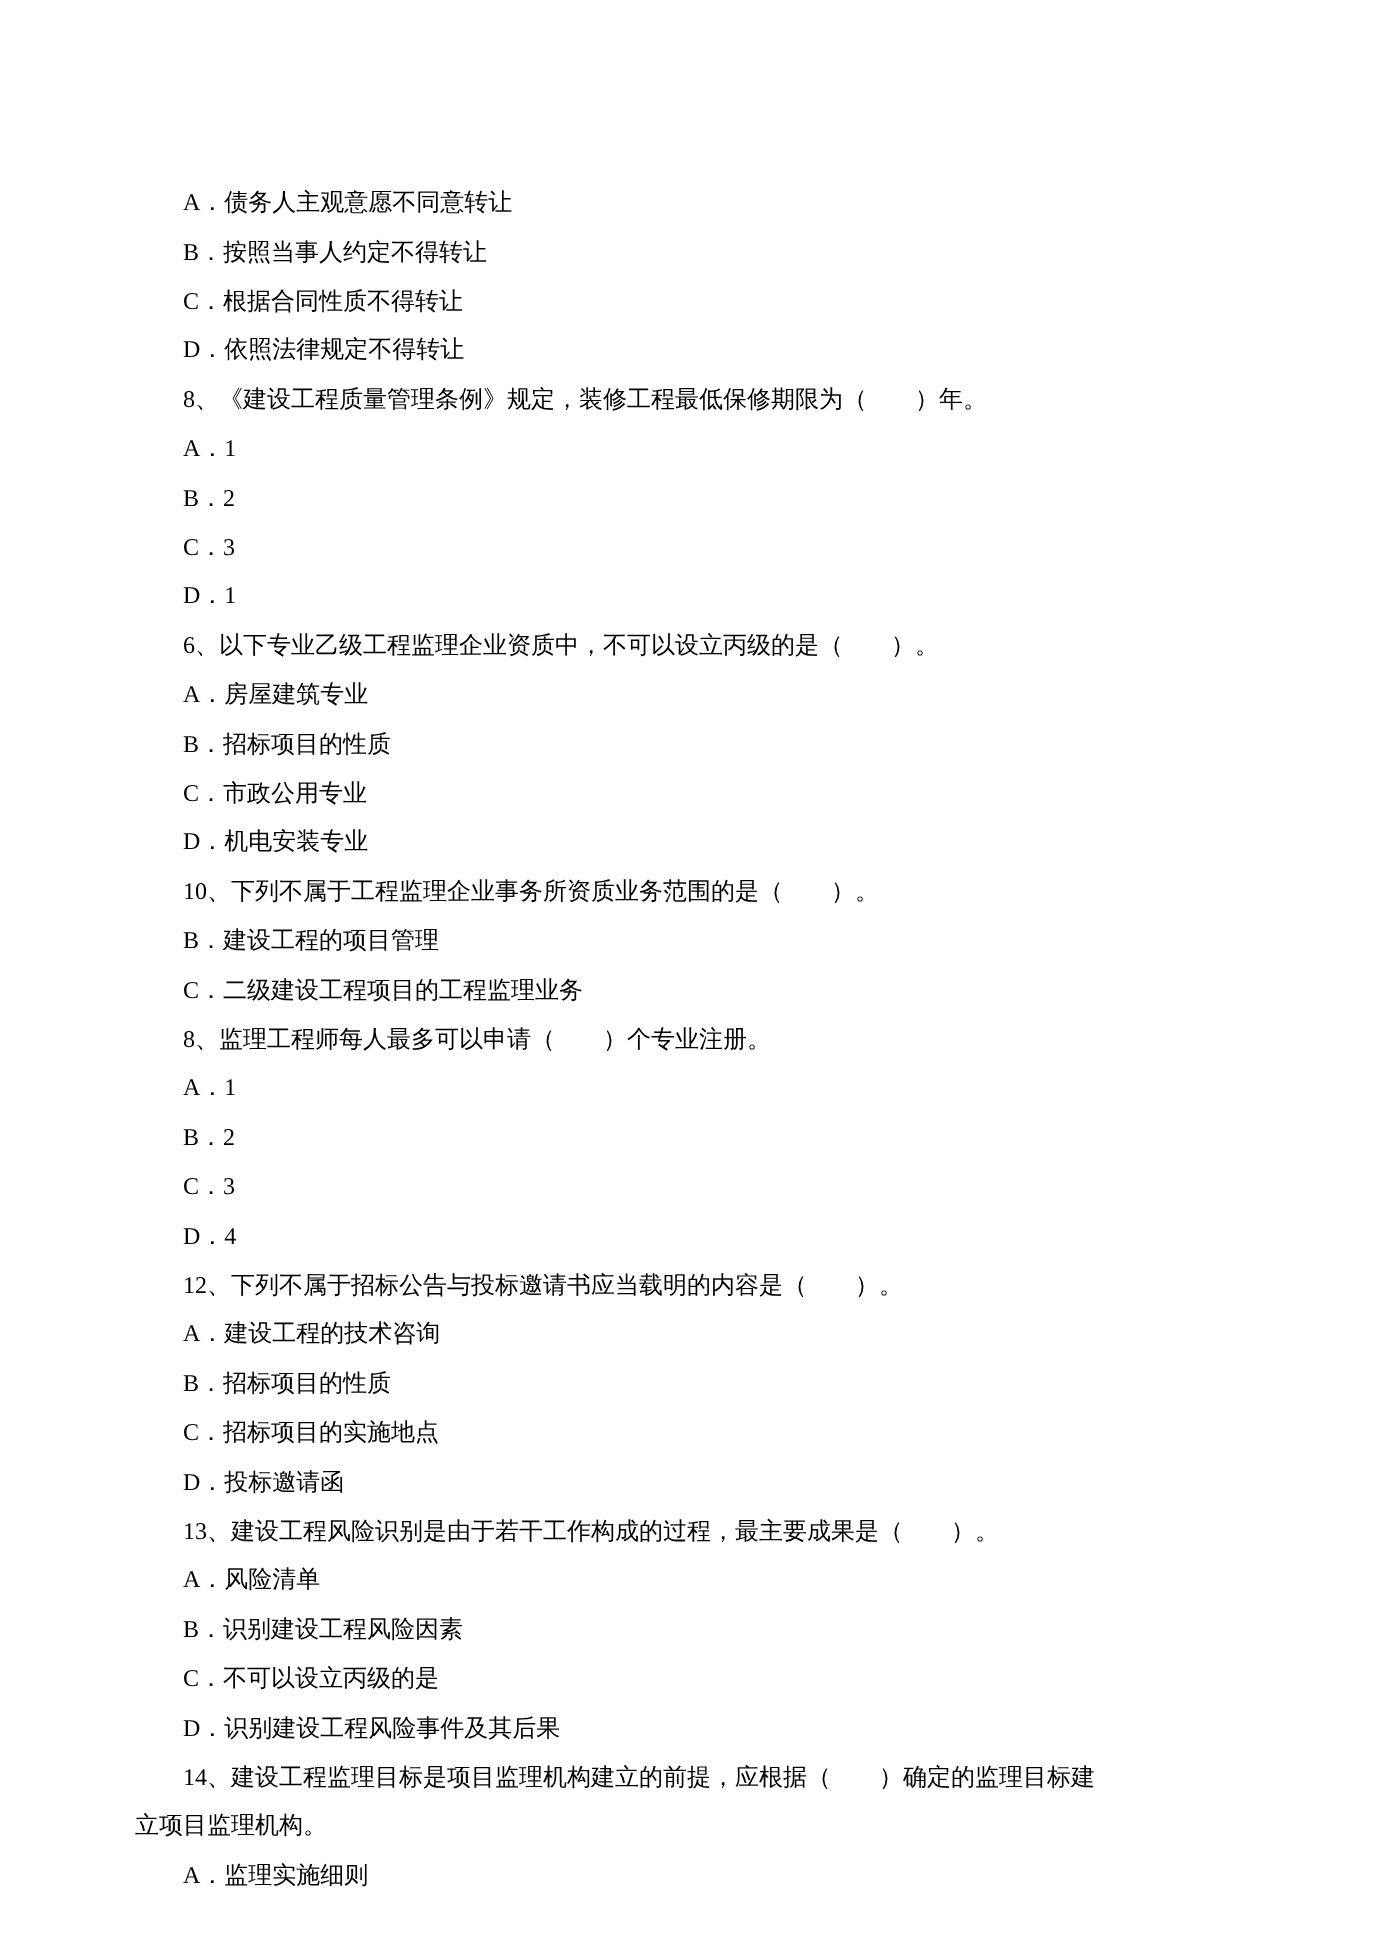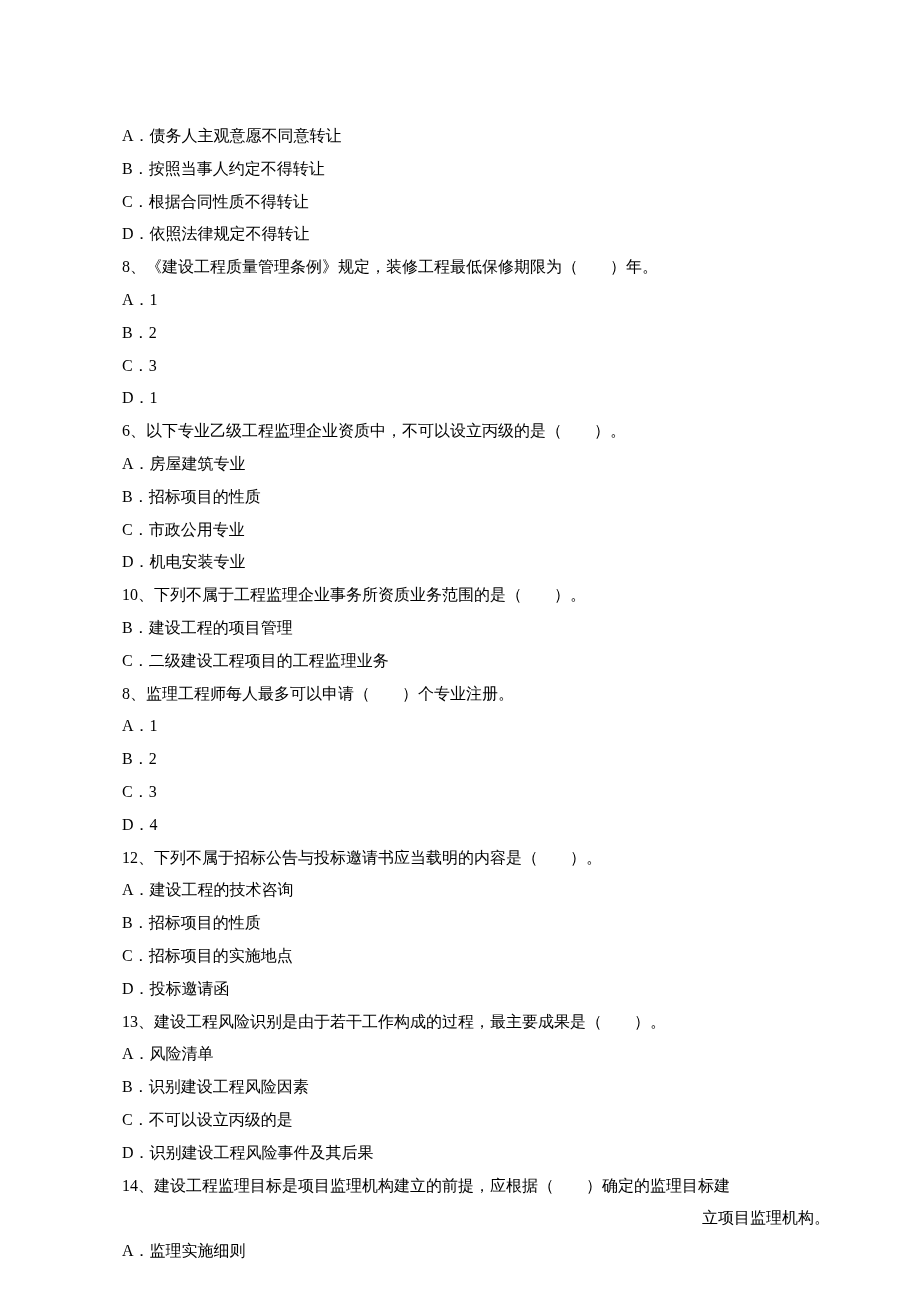--- a/index.html
+++ b/index.html
@@ -18,21 +18,20 @@
     color: #000000;
     line-height: 2.05;
   }
   .line {
     text-indent: 2em;
     white-space: pre-wrap;
     font-family: Liberation Serif, serif;
   }
   .q14-cont {
     text-indent: 0;
-    text-align: right;
   }
 </style>
 </head>
 <body>
 
 <div class="page">
   <div class="line">A．债务人主观意愿不同意转让</div>
   <div class="line">B．按照当事人约定不得转让</div>
   <div class="line">C．根据合同性质不得转让</div>
   <div class="line">D．依照法律规定不得转让</div>

